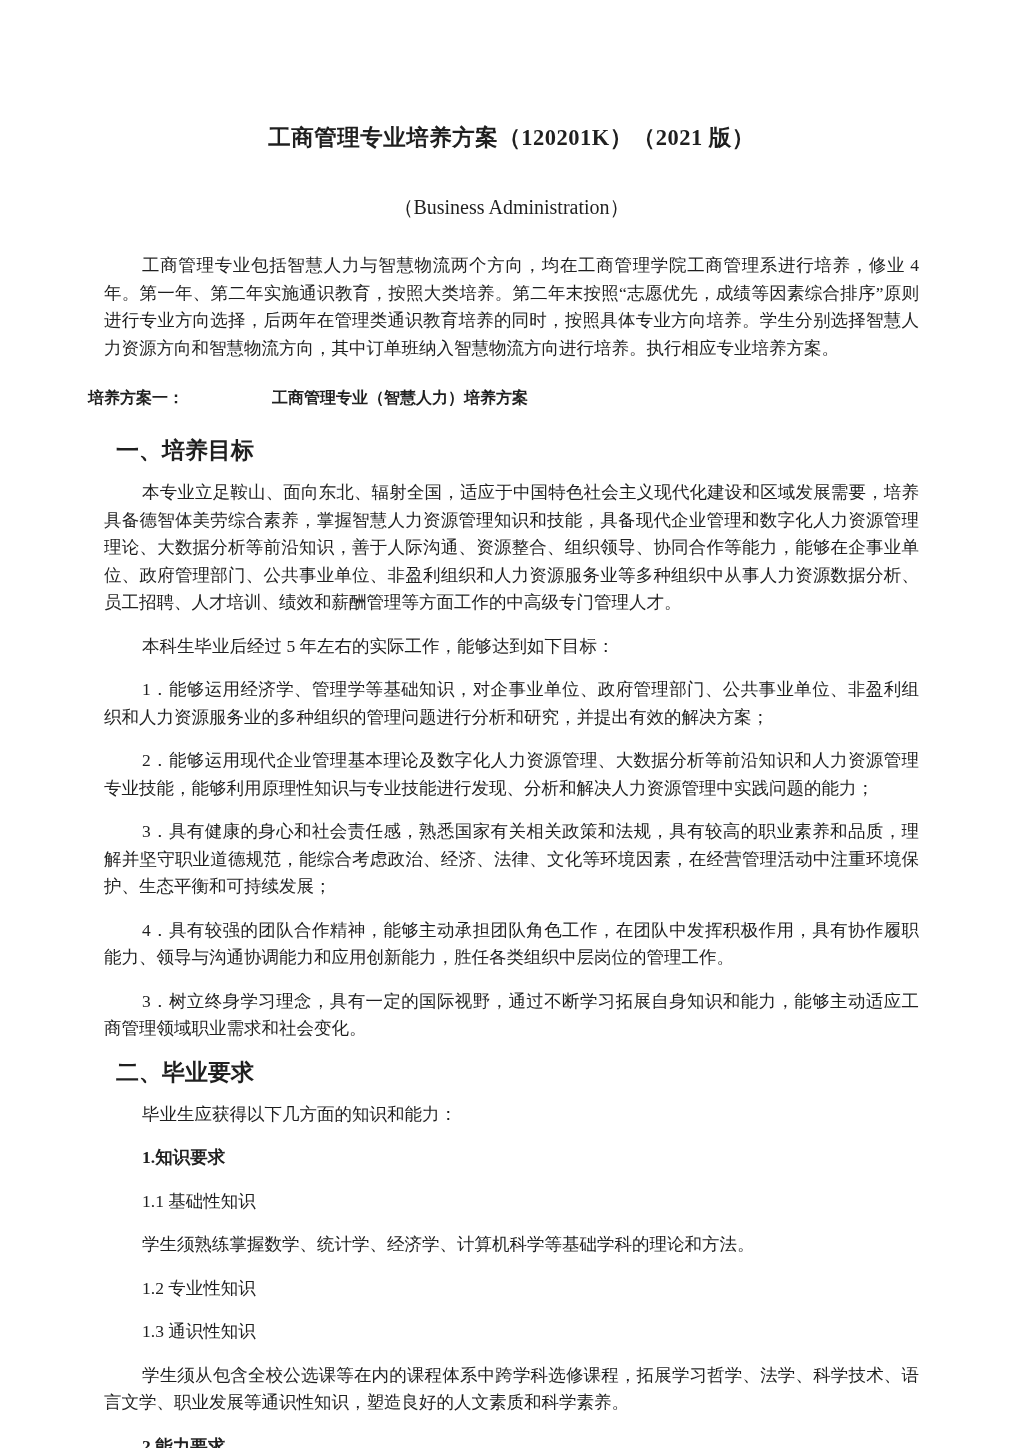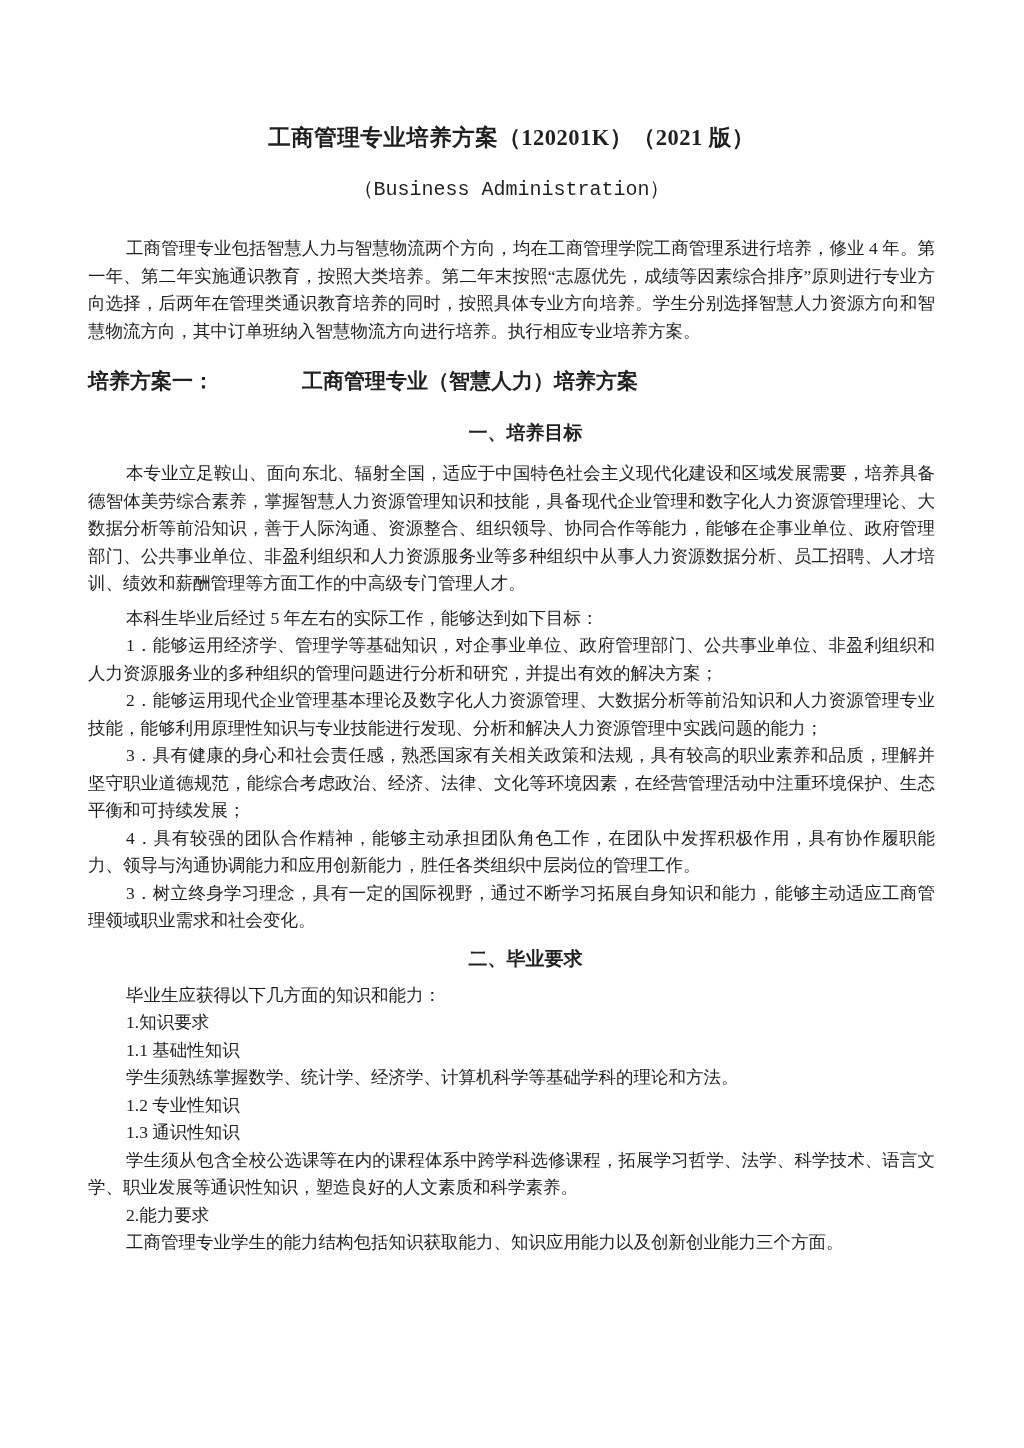--- a/index.html
+++ b/index.html
@@ -24,66 +24,65 @@
   }
   .doc-title {
     margin: 0;
     font-size: 22.5px;
     font-weight: bold;
     line-height: 30px;
     text-align: center;
     letter-spacing: 0.5px;
   }
   .doc-subtitle {
-    margin: 23px 0 0;
+    margin: 40px 0 0;
     font-size: 20px;
     line-height: 28px;
     text-align: center;
     text-indent: 0;
-    font-family: Liberation Mono, monospace;
   }
   p {
-    margin: 0;
+    margin: 16px;
     text-indent: 38px;
     text-align: justify;
   }
   .intro-para {
     margin-top: 31px;
   }
   .plan-heading {
     margin: 20px 0 0;
     font-family: "Liberation Sans", "DejaVu Sans", sans-serif;
     font-weight: bold;
-    font-size: 21px;
+    font-size: 16px;
     line-height: 32px;
     white-space: nowrap;
   }
   .plan-gap {
     display: inline-block;
     width: 88px;
   }
   .sec-heading {
     font-family: "Liberation Sans", "DejaVu Sans", sans-serif;
     font-weight: bold;
-    font-size: 19px;
+    font-size: 23px;
     line-height: 26px;
     text-indent: 28px;
-    text-align: center;
+    text-align: left;
   }
   .sec-heading.first {
     margin: 23px 0 14px;
   }
   .sec-heading.second {
     margin: 11px 0 10px;
   }
   .goals-intro {
     margin-top: 7px;
   }
   .bold-serif {
-    font-weight: normal;
+    font-weight: bold;
   }
 </style>
 </head>
 <body>
 
 <div class="doc">
 
   <h1 class="doc-title">工商管理专业培养方案（120201K）（2021 版）</h1>
 
   <div class="doc-subtitle">（Business Administration）</div>

